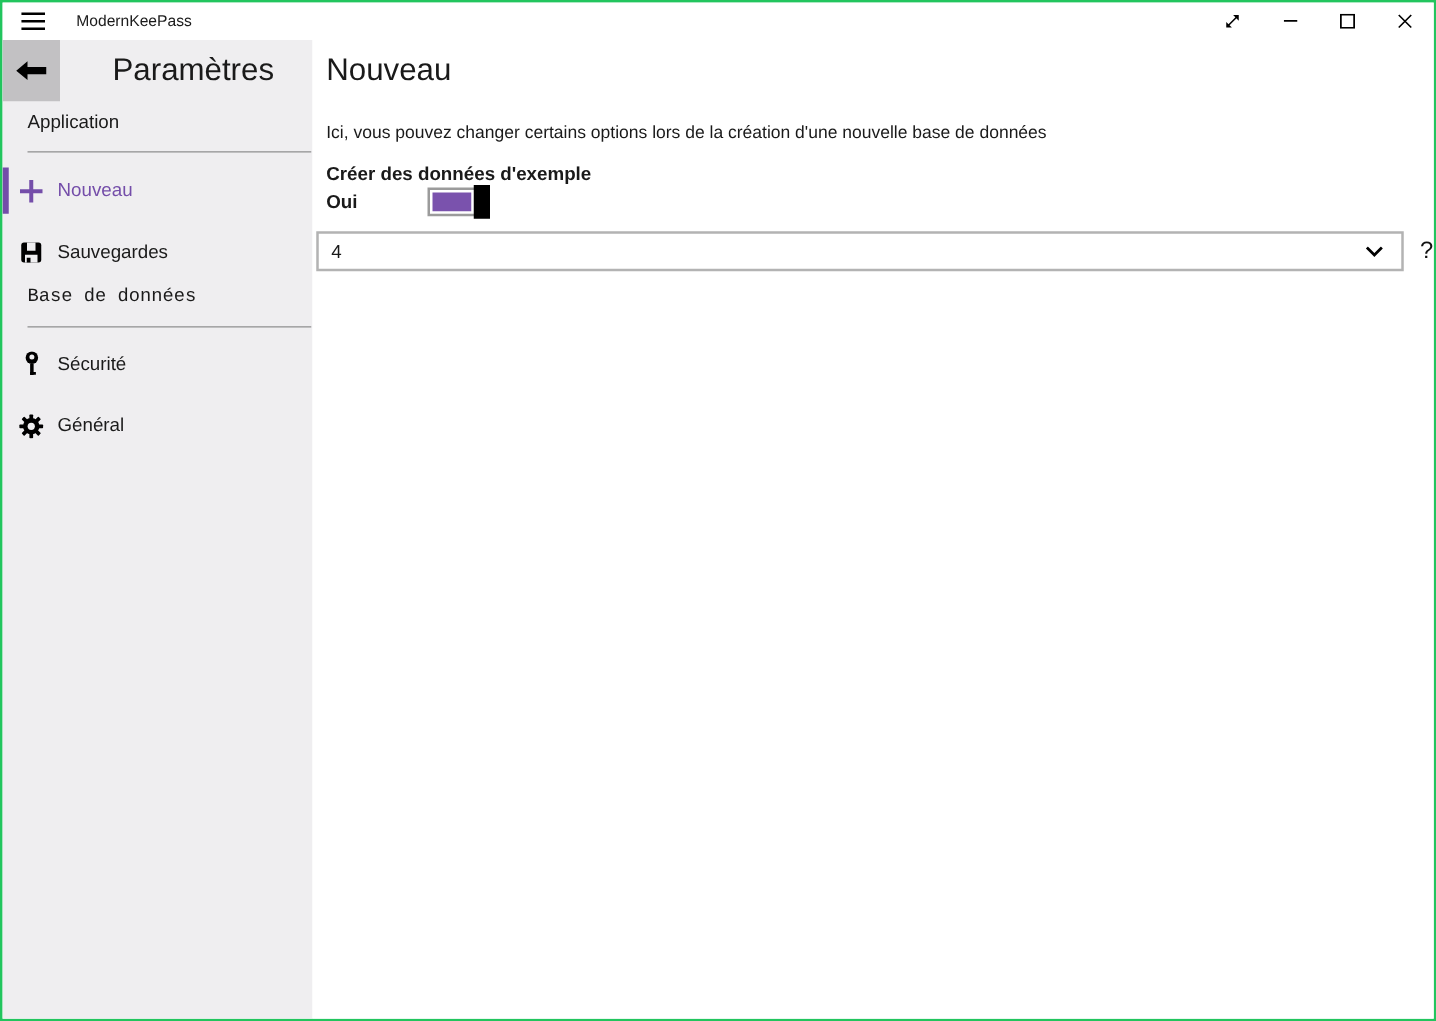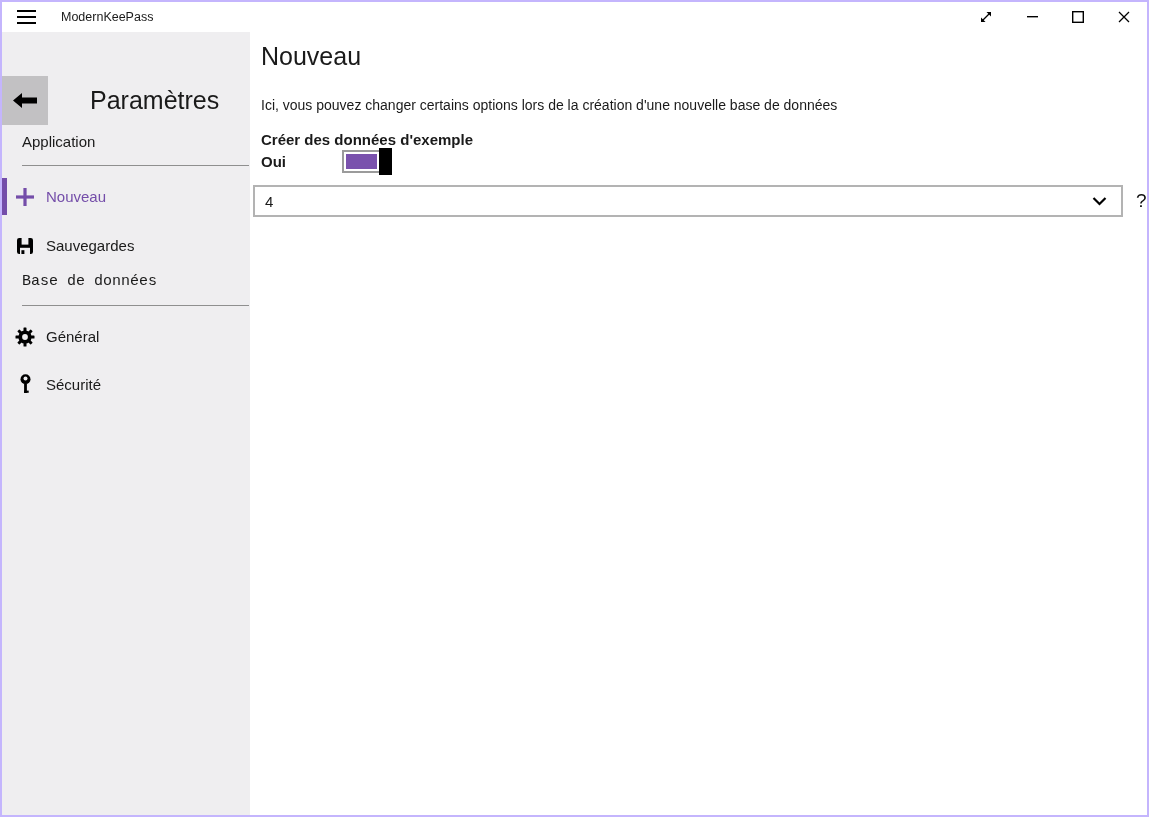--- a/index.html
+++ b/index.html
@@ -1,35 +1,35 @@
 <!DOCTYPE html>
 <html><head>
 <meta charset="utf-8">
 <style>
   html,body{margin:0;padding:0;background:#555;}
   .window{
     position:relative;
     width:1149px;height:817px;
     box-sizing:border-box;
-    border:2px solid #c4b5fd;
+    border:2px solid #22c55e;
     background:#fff;
     font-family:"Liberation Sans", sans-serif;
     color:#1a1a1a;
     overflow:hidden;
   }
   
   .titlebar{height:30px;display:flex;align-items:center;background:#fff;}
   .tb-hamburger{width:48px;height:30px;display:flex;align-items:center;justify-content:center;cursor:pointer;}
   .tb-title{font-size:12.5px;margin-left:11px;white-space:nowrap;}
   .tb-controls{margin-left:auto;display:flex;height:30px;}
   .tb-btn{width:46px;height:30px;display:flex;align-items:center;justify-content:center;cursor:pointer;}
   
   .body{display:flex;height:783px;}
   .sidebar{width:248px;background:#efeef0;flex:none;display:flex;flex-direction:column;}
-  .sidebar-top{display:flex;align-items:center;height:49px;flex:none;margin-top:44px;}
+  .sidebar-top{display:flex;align-items:center;height:49px;flex:none;}
   .back-btn{width:46px;height:49px;border:none;background:#c2c1c3;display:flex;align-items:center;justify-content:center;cursor:pointer;padding:0;flex:none;}
   .sidebar-header{font-size:25px;font-weight:400;margin-left:42px;color:#1a1a1a;white-space:nowrap;}
   .section-label{margin:8px 0 0 20px;width:227px;font-size:15px;padding-bottom:15px;border-bottom:1px solid #8f8f8f;color:#1a1a1a;}
   .section-label.second{margin-top:9px;font-family:Liberation Mono, monospace;}
   .nav-item{position:relative;height:37px;margin-top:12px;display:flex;align-items:center;padding-left:12px;cursor:pointer;flex:none;}
   .nav-item.securite{margin-top:11px;}
   .accent-bar{position:absolute;left:0;top:0;bottom:0;width:5px;background:#744da9;}
   .nav-icon{width:22px;display:flex;justify-content:center;margin-right:10px;flex:none;}
   .nav-label{font-size:15px;color:#1a1a1a;white-space:nowrap;}
   .nav-item.selected .nav-label{color:#744da9;}
@@ -134,47 +134,47 @@
             <rect x="5.6" y="1" width="6.8" height="6.6" fill="#efeef0"></rect>
             <rect x="4" y="10.8" width="10" height="6.2" fill="#efeef0"></rect>
             <rect x="5.4" y="13.2" width="3" height="3.8" fill="#000"></rect>
           </svg>
         </span>
         <span class="nav-label">Sauvegardes</span>
       </div>
 
       <div class="section-label second">Base de données</div>
 
+      <div class="nav-item securite">
+        <span class="nav-icon">
+          <svg width="13" height="21" viewBox="0 0 13 21">
+            <circle cx="6.5" cy="5.2" r="5" fill="#000"></circle>
+            <circle cx="6.5" cy="4.6" r="2" fill="#efeef0"></circle>
+            <rect x="5.1" y="10" width="2.8" height="9" fill="#000"></rect>
+            <rect x="5.1" y="16.6" width="4.6" height="2.2" fill="#000"></rect>
+          </svg>
+        </span>
+        <span class="nav-label">Sécurité</span>
+      </div>
+
       <div class="nav-item">
         <span class="nav-icon">
           <svg width="20" height="20" viewBox="0 0 20 20">
             <g fill="#000">
               <rect x="8.5" y="0.5" width="3" height="19" rx="0.6"></rect>
               <rect x="8.5" y="0.5" width="3" height="19" rx="0.6" transform="rotate(45 10 10)"></rect>
               <rect x="8.5" y="0.5" width="3" height="19" rx="0.6" transform="rotate(90 10 10)"></rect>
               <rect x="8.5" y="0.5" width="3" height="19" rx="0.6" transform="rotate(135 10 10)"></rect>
               <circle cx="10" cy="10" r="6.6"></circle>
             </g>
             <circle cx="10" cy="10" r="2.9" fill="#efeef0"></circle>
           </svg>
         </span>
         <span class="nav-label">Général</span>
       </div>
-
-      <div class="nav-item securite">
-        <span class="nav-icon">
-          <svg width="13" height="21" viewBox="0 0 13 21">
-            <circle cx="6.5" cy="5.2" r="5" fill="#000"></circle>
-            <circle cx="6.5" cy="4.6" r="2" fill="#efeef0"></circle>
-            <rect x="5.1" y="10" width="2.8" height="9" fill="#000"></rect>
-            <rect x="5.1" y="16.6" width="4.6" height="2.2" fill="#000"></rect>
-          </svg>
-        </span>
-        <span class="nav-label">Sécurité</span>
-      </div>
     </div>
 
     <div class="content">
       <h1 class="page-title">Nouveau</h1>
       <p class="desc">Ici, vous pouvez changer certains options lors de la création d'une nouvelle base de données</p>
 
       <div class="field-label">Créer des données d'exemple</div>
       <div class="toggle-row">
         <span class="toggle-state">Oui</span>
         <div class="toggle">

